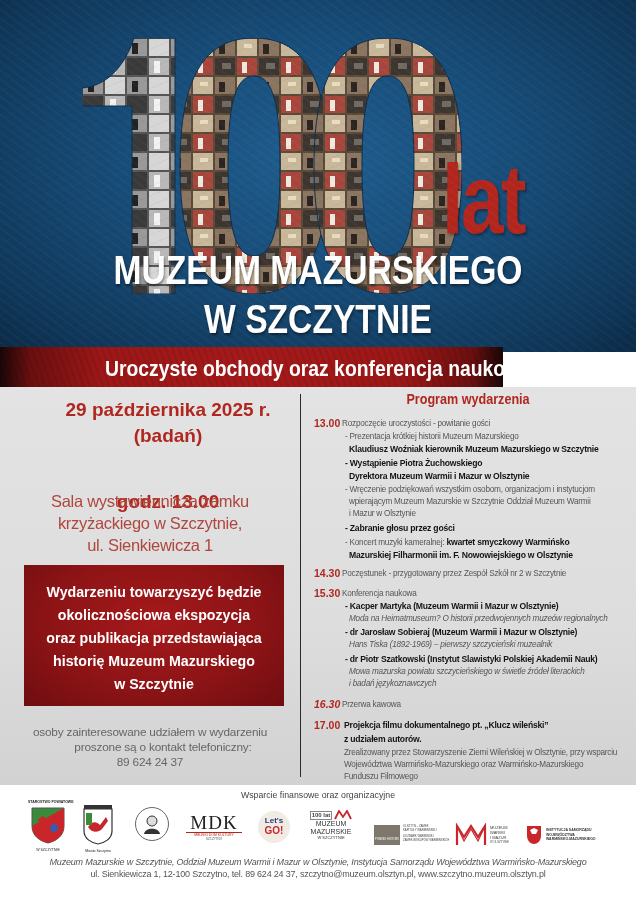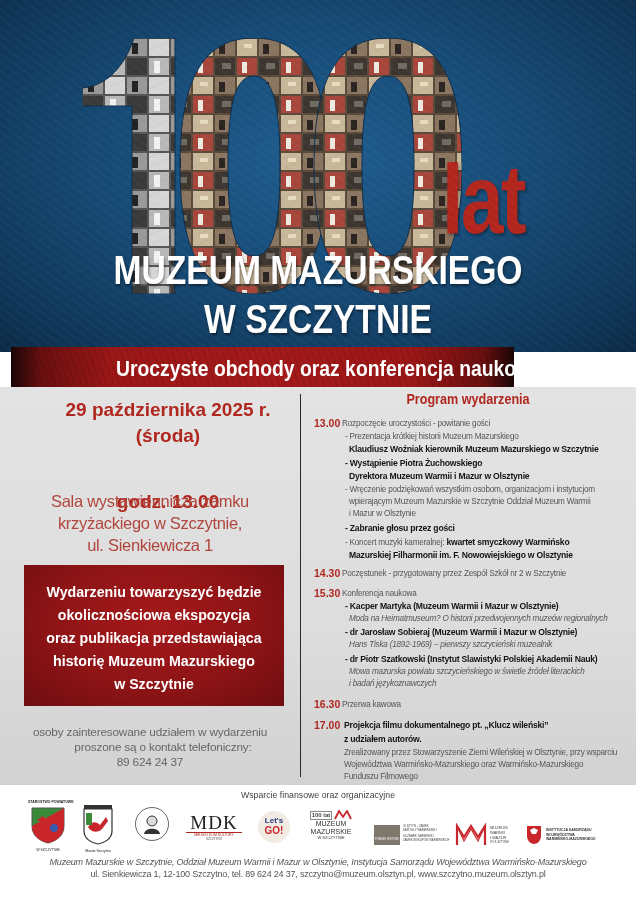--- a/index.html
+++ b/index.html
@@ -39,21 +39,20 @@
     text-shadow: 1px 2px 3px rgba(0,0,0,0.45);
   }
   .hero-title.l1 { top: 250px; }
   .hero-title.l2 { top: 299px; }
 
   
   .banner {
     position: absolute; left: 0; top: 347px; width: 503px; height: 40px;
     background:
       linear-gradient(90deg, #1a0606 0%, #6a0f0f 6%, #9c1717 20%, #a51a1a 50%, #9c1717 80%, #6a0f0f 94%, #1a0606 100%);
-    margin-left: 11px;
   }
   .banner::after {
     content: ""; position: absolute; inset: 0;
     background: repeating-linear-gradient(70deg, rgba(0,0,0,0.08) 0 2px, transparent 2px 6px);
   }
   .banner-text {
     position: absolute; left: 0; top: 9px; width: 636px; text-align: center;
     color: #fff; font-size: 22px; font-weight: 700; z-index: 2;
     transform: scaleX(0.88); transform-origin: center top;
   }
@@ -162,21 +161,21 @@
 </div>
 
 <div class="banner">
   <div class="banner-text">Uroczyste obchody oraz konferencja naukowa</div>
 </div>
 
 <div class="body-area"></div>
 <div class="divider"></div>
 
 <div class="date-line" style="top:399px;">29 października 2025 r.</div>
-<div class="date-line" style="top:425px;">(środa)</div>
+<div class="date-line" style="top:425px;">(badań)</div>
 <div class="date-line" style="top:451px;margin-top:40px;">godz. 13.00</div>
 
 <div class="venue-line" style="top:492px;">Sala wystawiennicza zamku</div>
 <div class="venue-line" style="top:514px;">krzyżackiego w Szczytnie,</div>
 <div class="venue-line" style="top:536px;">ul. Sienkiewicza 1</div>
 
 <div class="red-box">
   <div class="red-box-line" style="top:42px;">okolicznościowa ekspozycja</div>
   <div class="red-box-line" style="top:19px;">Wydarzeniu towarzyszyć będzie</div>
   <div class="red-box-line" style="top:65px;">oraz publikacja przedstawiająca</div>
@@ -211,21 +210,21 @@
 <div class="p-time" style="top:587px;">15.30</div>
 <div class="p-line p-light" style="left:342px; top:588px;">Konferencja naukowa</div>
 <div class="p-line p-bold" style="left:345px; top:600px;">- Kacper Martyka (Muzeum Warmii i Mazur w Olsztynie)</div>
 <div class="p-line p-italic" style="left:349px; top:613px;">Moda na Heimatmuseum? O historii przedwojennych muzeów regionalnych</div>
 <div class="p-line p-bold" style="left:345px; top:626px;">- dr Jarosław Sobieraj (Muzeum Warmii i Mazur w Olsztynie)</div>
 <div class="p-line p-italic" style="left:349px; top:639px;">Hans Tiska (1892-1969) – pierwszy szczycieński muzealnik</div>
 <div class="p-line p-bold" style="left:345px; top:653px;">- dr Piotr Szatkowski (Instytut Slawistyki Polskiej Akademii Nauk)</div>
 <div class="p-line p-italic" style="left:349px; top:666px;">Mowa mazurska powiatu szczycieńskiego w świetle źródeł literackich</div>
 <div class="p-line p-italic" style="left:349px; top:678px;">i badań językoznawczych</div>
 
-<div class="p-time" style="top:698px;">16.30</div>
+<div class="p-time" style="top:698px;font-style:italic;">16.30</div>
 <div class="p-line p-light" style="left:342px; top:699px;">Przerwa kawowa</div>
 
 <div class="p-time" style="top:719px;">17.00</div>
 <div class="p-line p-bold" style="left:344px; top:719px;">Projekcja filmu dokumentalnego pt. „Klucz wileński”</div>
 <div class="p-line p-bold" style="left:344px; top:733px;">z udziałem autorów.</div>
 <div class="p-line p-light" style="left:344px; top:747px;">Zrealizowany przez Stowarzyszenie Ziemi Wileńskiej w Olsztynie, przy wsparciu</div>
 <div class="p-line p-light" style="left:344px; top:759px;">Województwa Warmińsko-Mazurskiego oraz  Warmińsko-Mazurskiego</div>
 <div class="p-line p-light" style="left:344px; top:771px;">Funduszu Filmowego</div>
 
 <div class="footer"></div>

